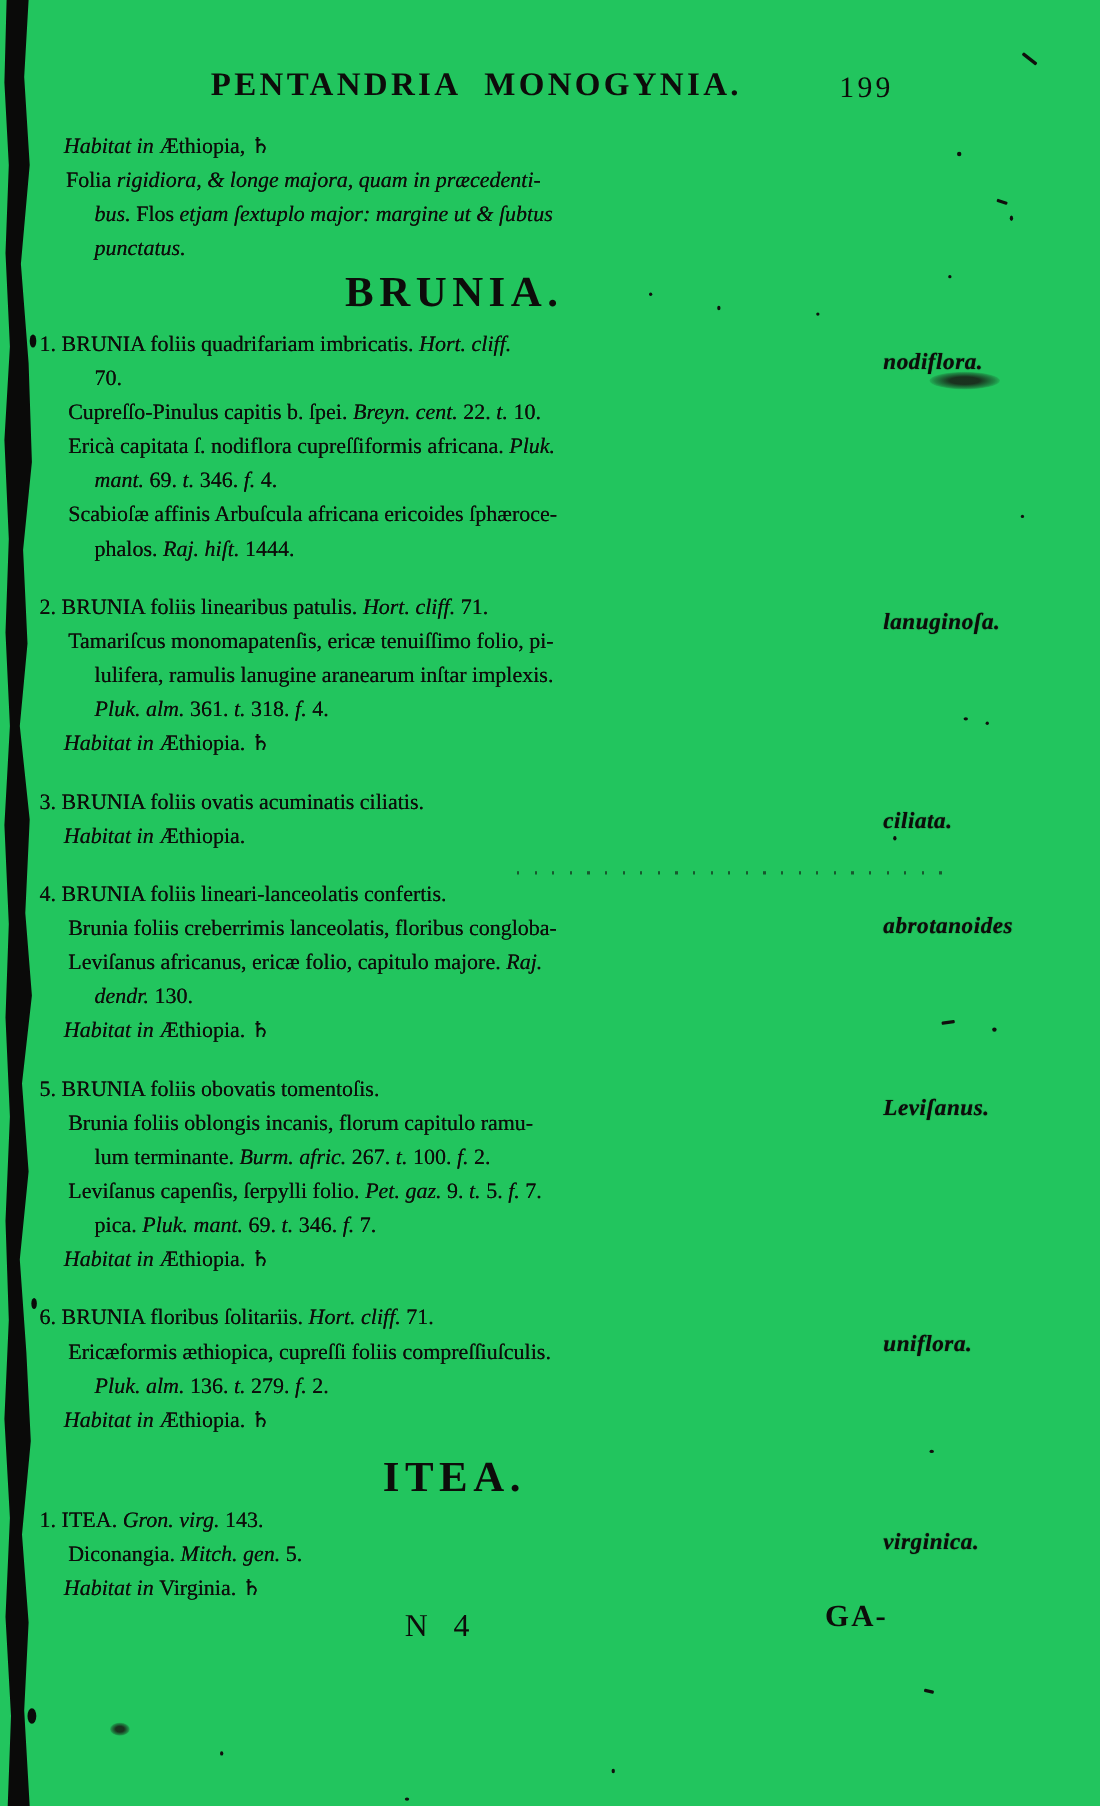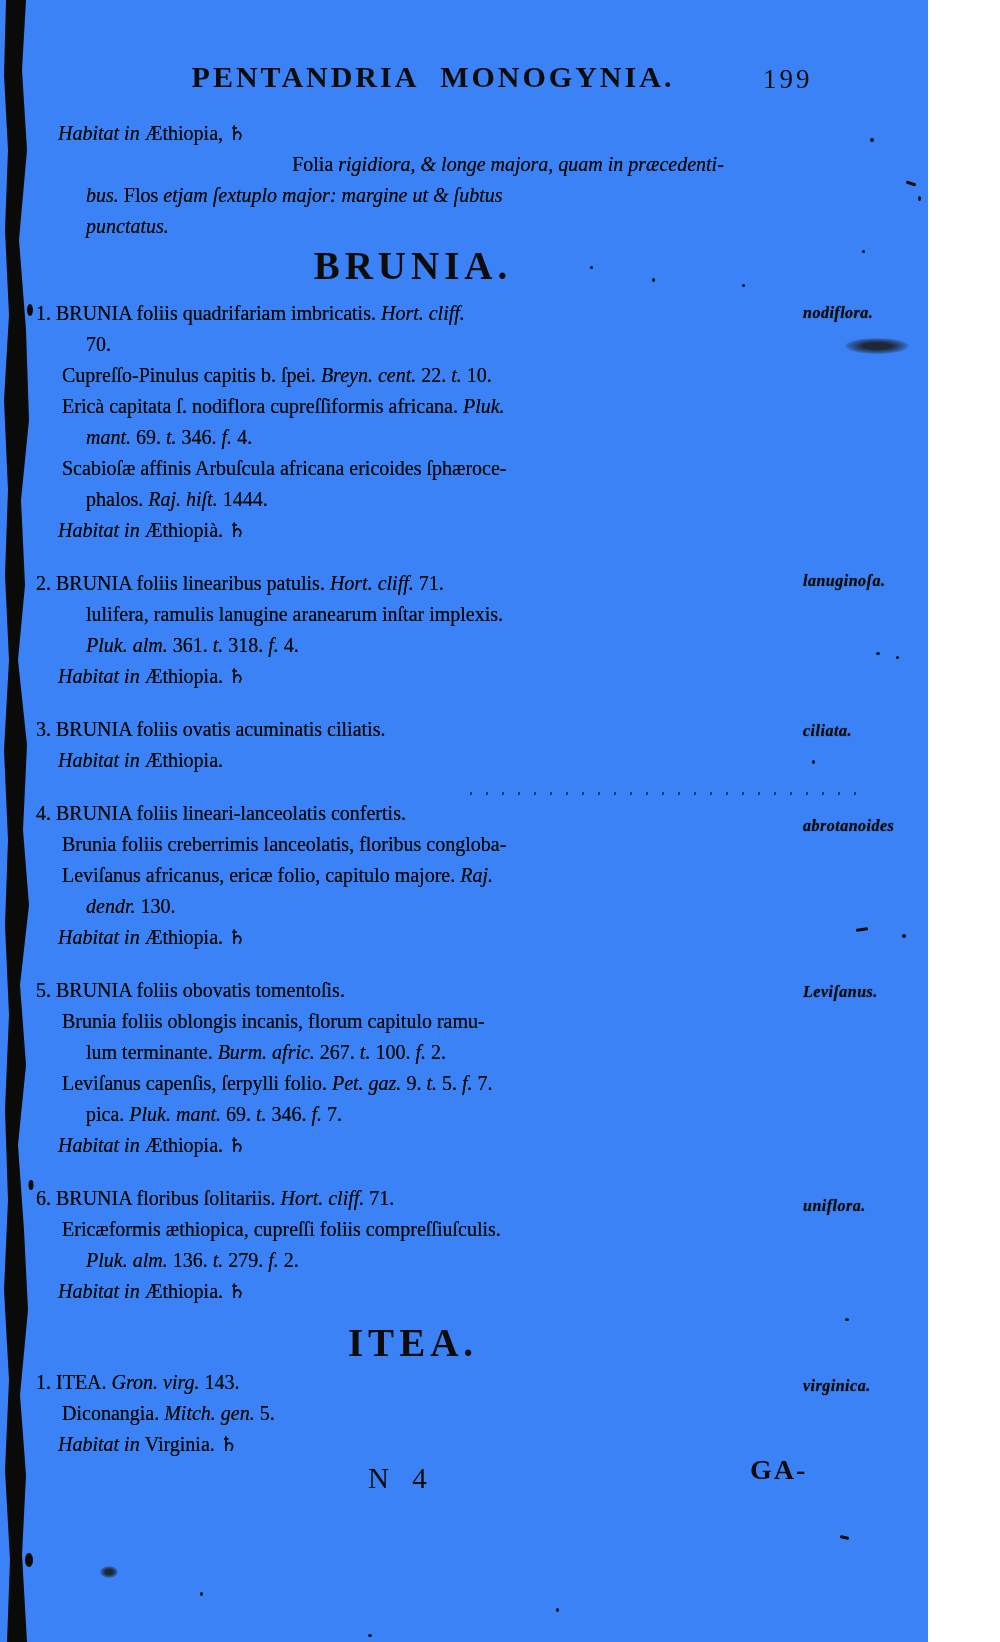--- a/index.html
+++ b/index.html
@@ -1,39 +1,39 @@
 <!DOCTYPE html>
 <html><head>
 <meta charset="utf-8">
 <style>
   html,body{margin:0;padding:0;background:#ffffff;}
-  .page{position:relative;width:928px;height:1642px;background:#3b82f6;overflow:hidden;
+  .page{position:relative;width:1000px;height:1642px;background:#22c55e;overflow:hidden;
         font-family:"Liberation Serif","DejaVu Serif",serif;color:#0d0c0a;}
   
   .binding{position:absolute;left:0;top:0;width:36px;height:1642px;}
   
   .content{position:absolute;left:36px;top:56px;width:920px;}
   .pagehead{position:relative;width:754px;height:42px;margin-bottom:20px;}
   .title{text-align:center;padding-left:40px;font-size:30px;line-height:42px;
          letter-spacing:3px;word-spacing:12px;font-weight:bold;}
   .pageno{position:absolute;left:727px;top:2px;font-size:27px;line-height:42px;letter-spacing:3px;}
   .line{font-size:20px;line-height:31px;white-space:nowrap;padding-left:26px;
         text-shadow:0 0 .6px rgba(13,12,10,.9);}
   .line.head{padding-left:0;}
   .line.ind{padding-left:50px;}
   .line.hab{padding-left:22px;}
-  .line.in2{padding-left:24px;text-align:center;}
+  .line.in2{padding-left:24px;}
   .it{font-style:italic;}
   .genus{width:754px;text-align:center;font-size:39px;line-height:40px;
          letter-spacing:5px;font-weight:bold;}
   .genus.g-brunia{margin:4px 0 12px 0;}
   .genus.g-itea{margin:-6px 0 4px 0;}
   .entry{position:relative;width:920px;margin-bottom:22px;}
-  .margin-note{position:absolute;left:767px;font-size:16px;font-weight:bold;font-style:italic;
-               letter-spacing:.5px;text-shadow:0 0 1px rgba(13,12,10,.8);}
+  .margin-note{position:absolute;left:767px;font-size:21px;font-weight:bold;font-style:italic;
+               letter-spacing:.5px;text-shadow:0 0 1px rgba(13,12,10,.8);margin-top:12px;}
   .footer{position:relative;width:800px;height:44px;margin-top:2px;}
   .sig{position:absolute;left:332px;top:0;font-size:29px;word-spacing:14px;letter-spacing:1px;}
   .catch{position:absolute;left:714px;top:-8px;font-size:28px;font-weight:bold;letter-spacing:2px;}
   
   .speck{position:absolute;background:#100f0d;border-radius:50%;}
   .dash{position:absolute;background:#100f0d;border-radius:1px;}
   .smudge{position:absolute;border-radius:50%;
           background:radial-gradient(ellipse at center,rgba(25,24,20,.85) 0 30%,rgba(25,24,20,.35) 60%,transparent 75%);
           filter:blur(.4px);}
   .dust{position:absolute;height:3px;opacity:.75;
@@ -68,26 +68,26 @@
     <div class="genus g-brunia">BRUNIA.</div>
 
     <section class="entry">
       <div class="line head"><span>1. BRUNIA foliis quadrifariam imbricatis. </span><span class="it">Hort. cliff.</span></div>
       <div class="line ind"><span>70.</span></div>
       <div class="line"><span>Cupreſſo-Pinulus capitis b. ſpei. </span><span class="it">Breyn. cent.</span><span> 22. </span><span class="it">t.</span><span> 10.</span></div>
       <div class="line"><span>Ericà capitata ſ. nodiflora cupreſſiformis africana. </span><span class="it">Pluk.</span></div>
       <div class="line ind"><span class="it">mant.</span><span> 69. </span><span class="it">t.</span><span> 346. </span><span class="it">f.</span><span> 4.</span></div>
       <div class="line"><span>Scabioſæ affinis Arbuſcula africana ericoides ſphæroce-</span></div>
       <div class="line ind"><span>phalos. </span><span class="it">Raj. hiſt.</span><span> 1444.</span></div>
-      <div class="line hab"><span class="it">Habitat in </span><span>Æthiopià. ♄</span></div>
       <div class="margin-note" style="top:6px">nodiflora.</div>
     </section>
 
     <section class="entry">
       <div class="line head"><span>2. BRUNIA foliis linearibus patulis. </span><span class="it">Hort. cliff.</span><span> 71.</span></div>
+      <div class="line"><span>Tamariſcus monomapatenſis, ericæ tenuiſſimo folio, pi-</span></div>
       <div class="line ind"><span>lulifera, ramulis lanugine aranearum inſtar implexis.</span></div>
       <div class="line ind"><span class="it">Pluk. alm.</span><span> 361. </span><span class="it">t.</span><span> 318. </span><span class="it">f.</span><span> 4.</span></div>
       <div class="line hab"><span class="it">Habitat in </span><span>Æthiopia. ♄</span></div>
       <div class="margin-note" style="top:4px">lanuginoſa.</div>
     </section>
 
     <section class="entry">
       <div class="line head"><span>3. BRUNIA foliis ovatis acuminatis ciliatis.</span></div>
       <div class="line hab"><span class="it">Habitat in </span><span>Æthiopia.</span></div>
       <div class="margin-note" style="top:8px">ciliata.</div>

